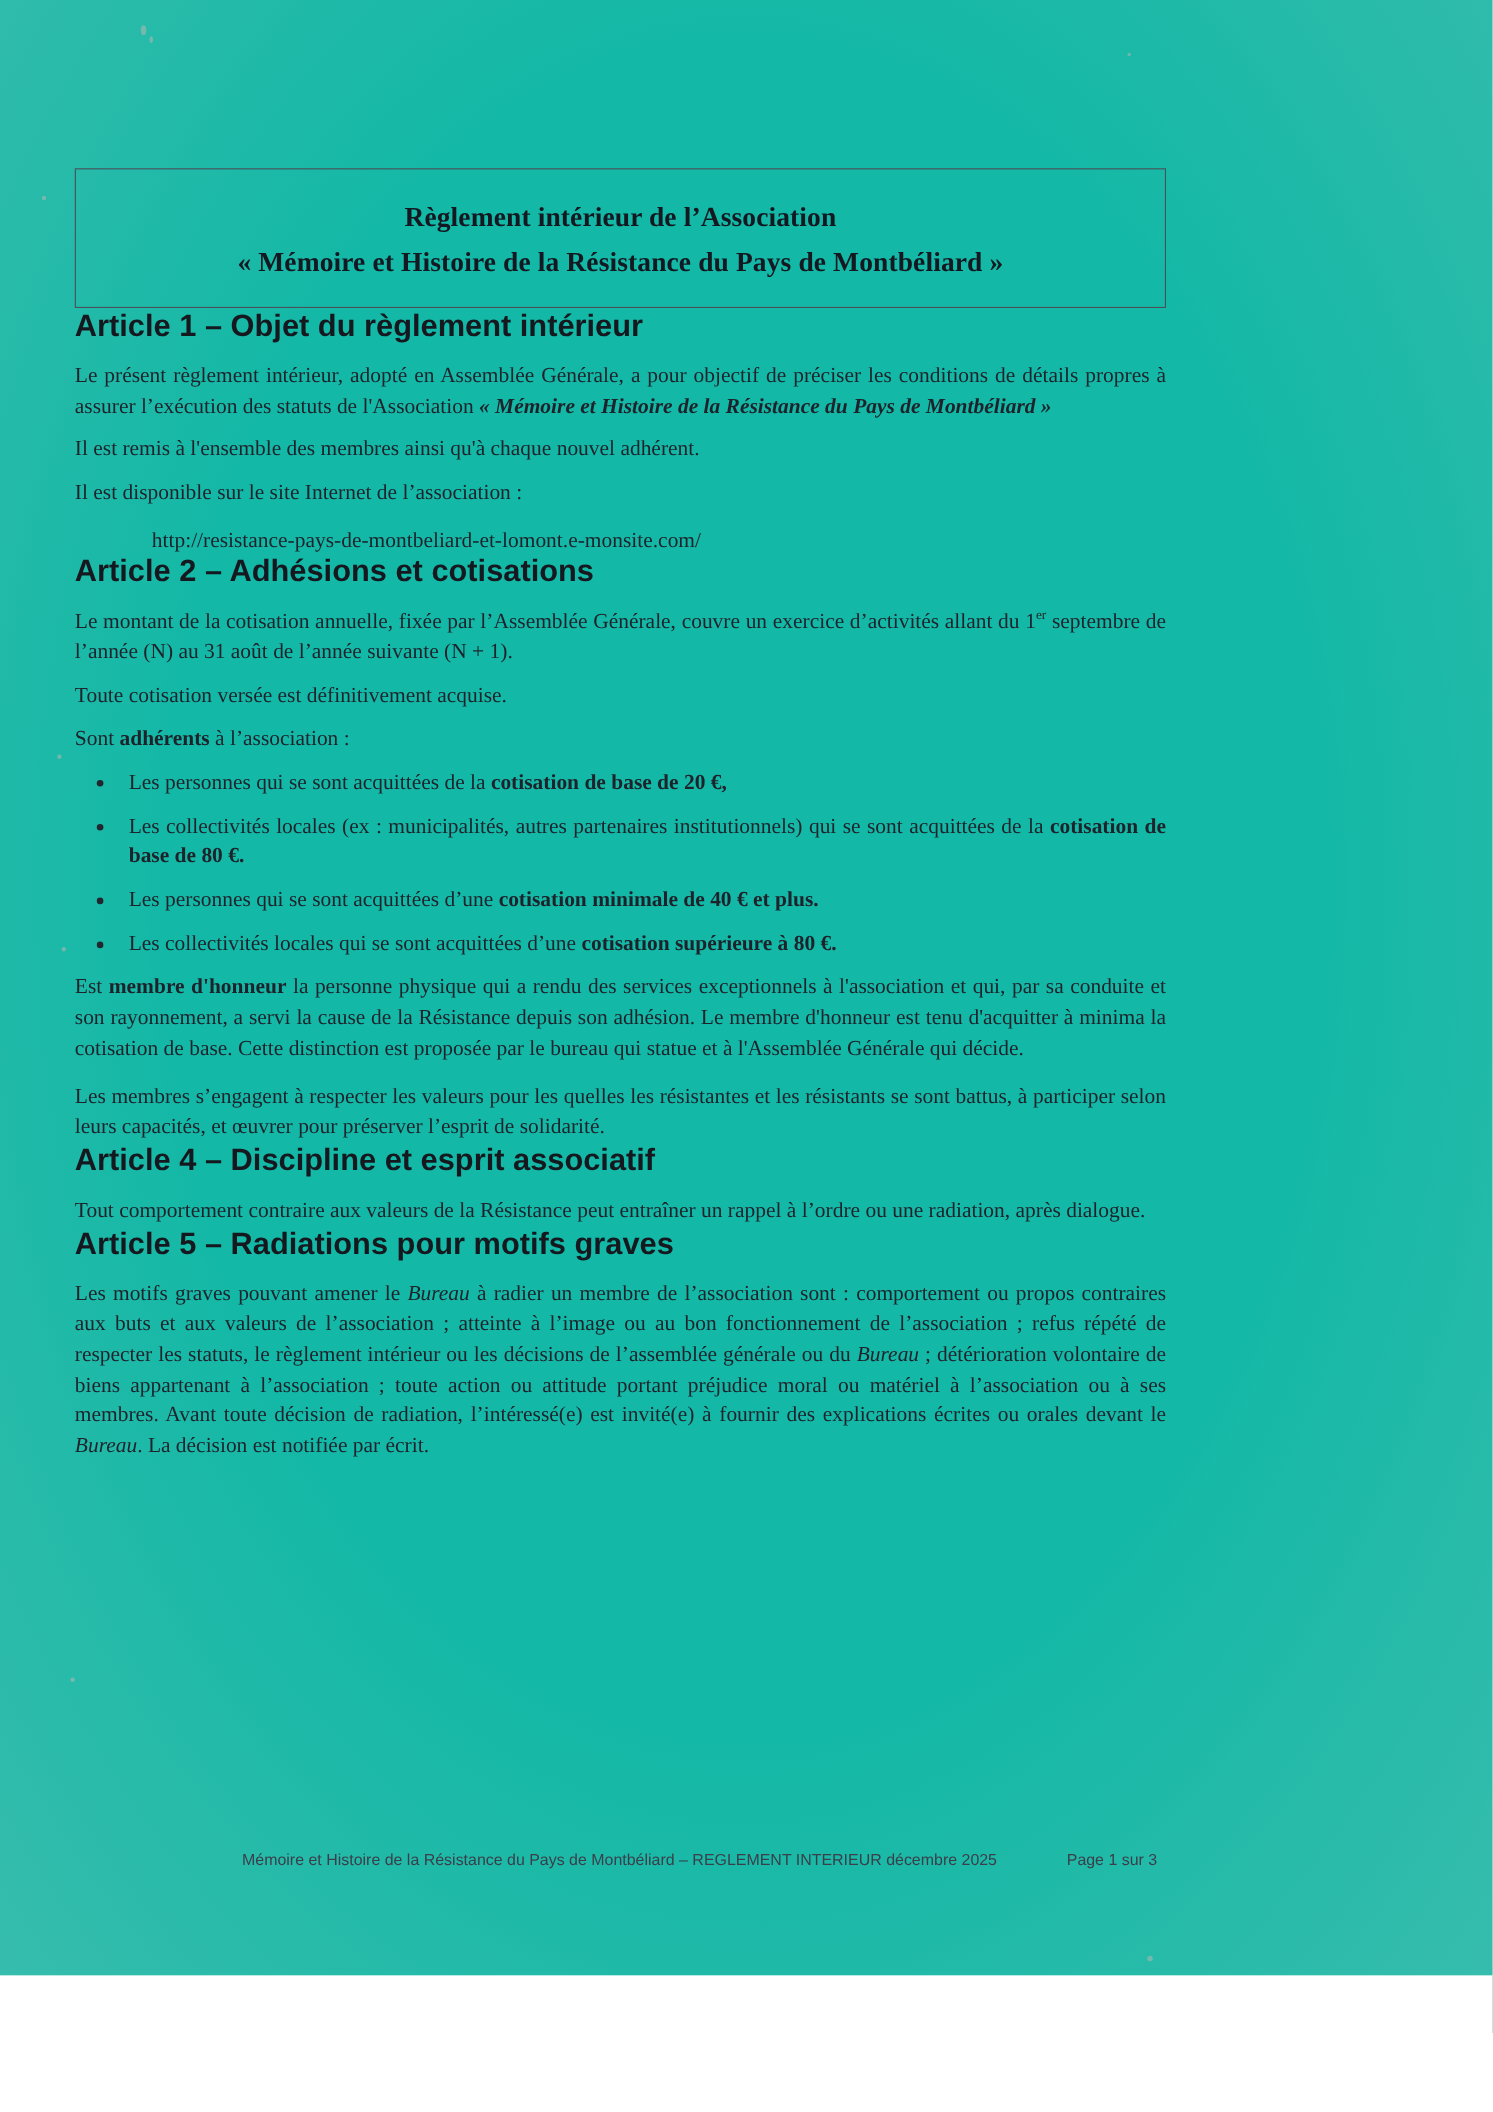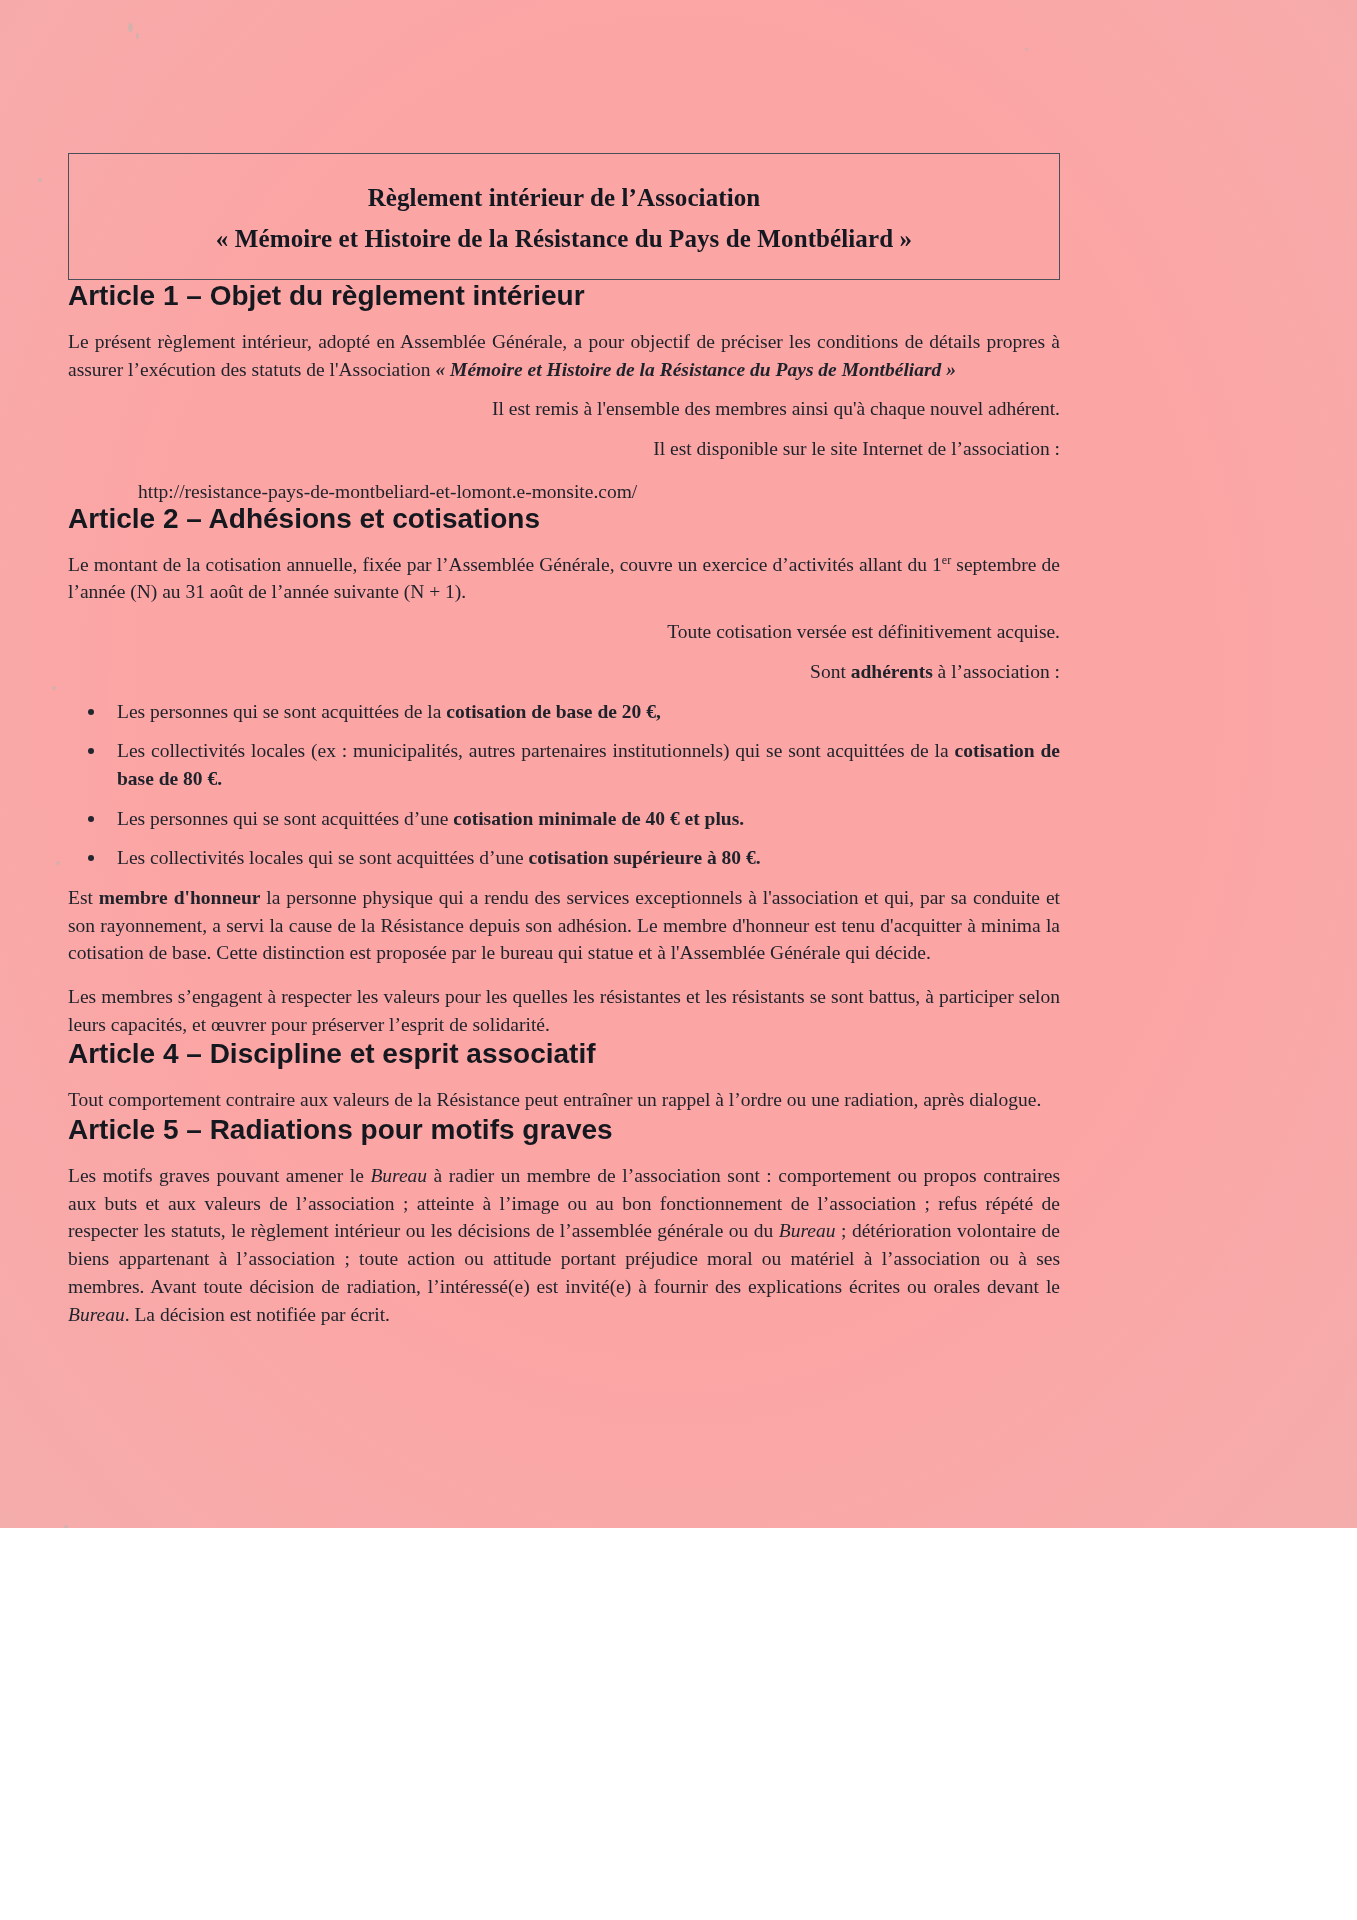--- a/index.html
+++ b/index.html
@@ -8,23 +8,23 @@
     padding: 0;
     background: #ffffff;
   }
   body {
     font-family: "Liberation Serif", serif;
     color: #1b1f2a;
   }
   .page {
     position: relative;
     width: 1357px;
-    height: 1528px;
+    height: 1796px;
     margin: 0 auto;
-    background: #fca5a5;
+    background: #14b8a6;
     overflow: hidden;
   }
   
   .scan-tint {
     position: absolute;
     inset: 0;
     background:
       radial-gradient(ellipse at 50% 45%, rgba(255,255,255,0) 55%, rgba(210,208,200,0.18) 100%);
     pointer-events: none;
   }
@@ -78,21 +78,21 @@
   p.body-text {
     font-family: "Liberation Serif", serif;
     font-size: 19.5px;
     line-height: 1.42;
     color: #1d222b;
     margin: 12px 0 0 0;
     text-align: justify;
     text-justify: inter-word;
   }
   p.body-text.first-after-heading { margin-top: 16px; }
-  p.no-justify { text-align: right; margin-left: 39px; }
+  p.no-justify { text-align: left; }
 
   b, .b { font-weight: bold; }
   i, .i { font-style: italic; }
   .bi { font-weight: bold; font-style: italic; }
   sup { font-size: 0.62em; vertical-align: super; }
 
   .url-line {
     font-family: "Liberation Serif", serif;
     font-size: 19.5px;
     color: #1d222b;

